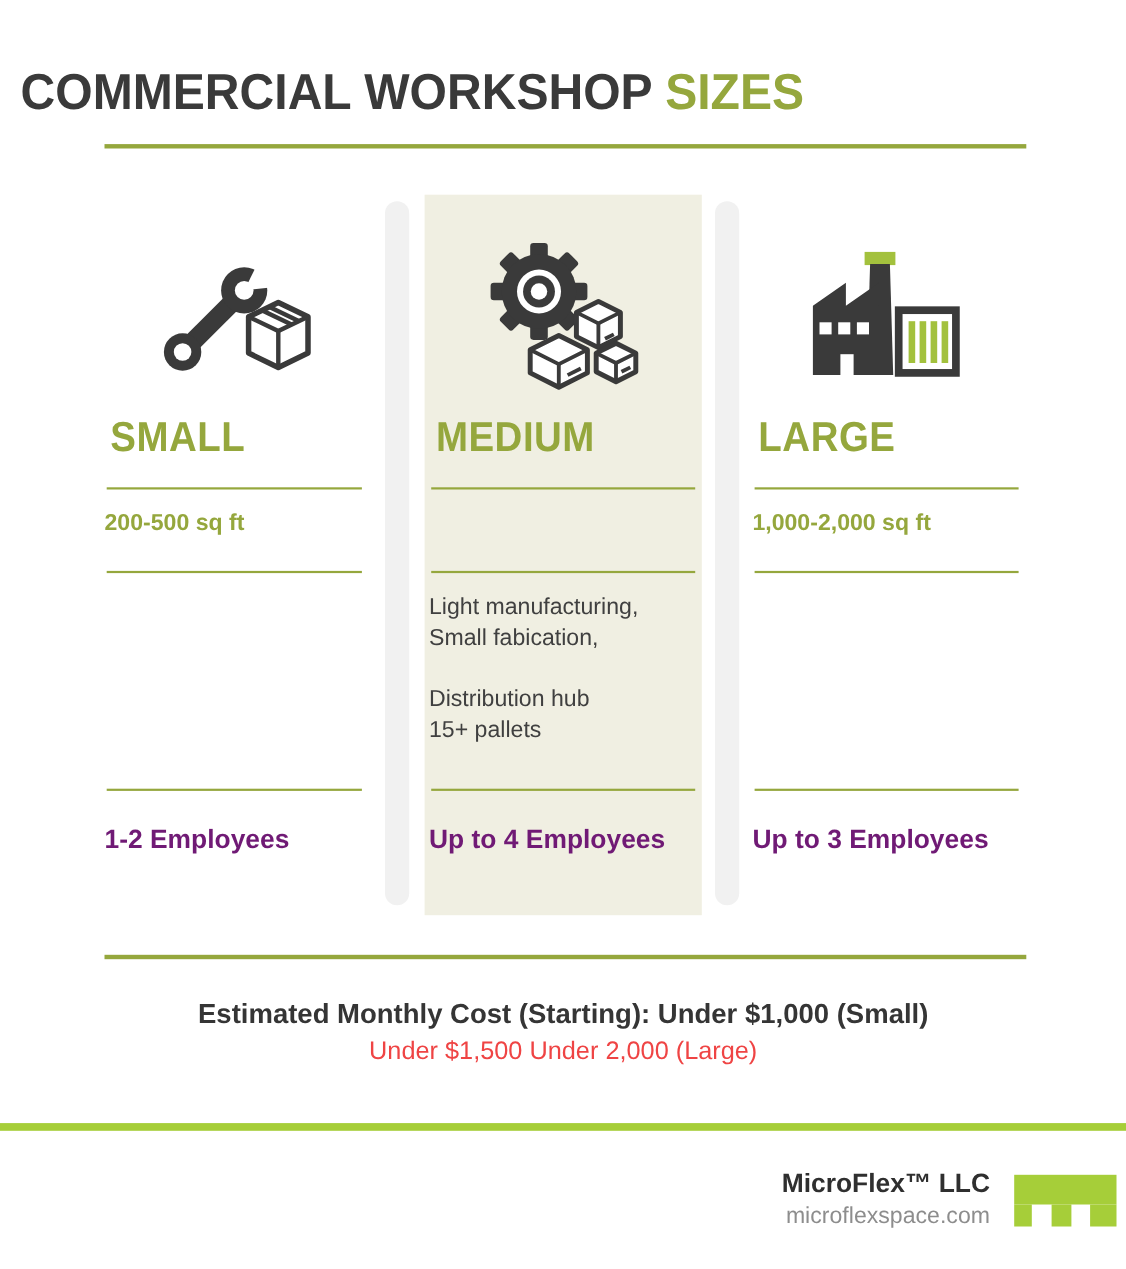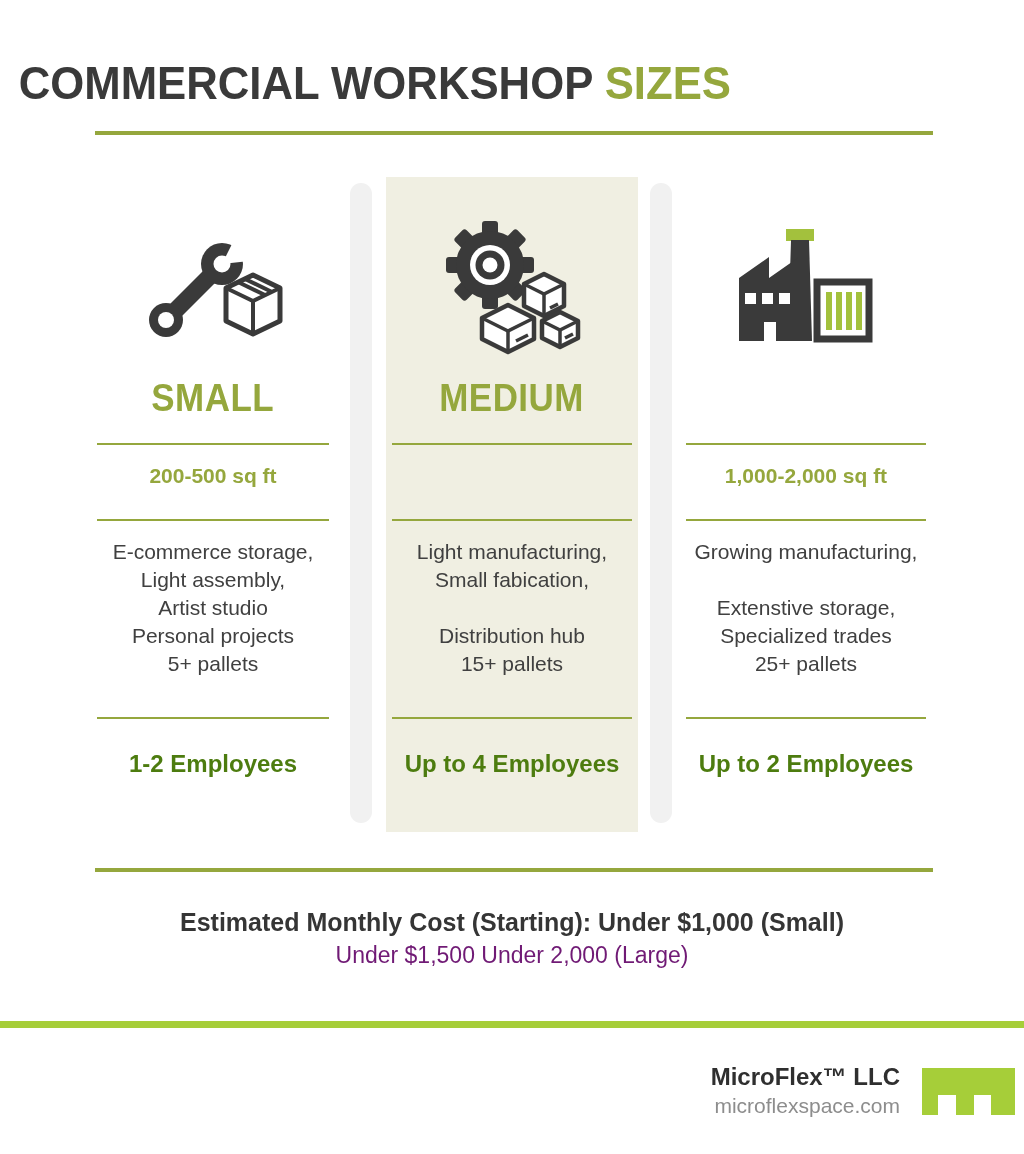--- a/index.html
+++ b/index.html
@@ -22,48 +22,48 @@
   .title-inner{display:inline-block;transform:scaleX(0.95);transform-origin:center;}
   .title .accent{color:var(--olive);}
   .title-rule{position:absolute;top:131px;left:95px;width:838px;height:4px;background:var(--olive);}
 
   
   .mid-panel{position:absolute;left:386px;top:177px;width:252px;height:655px;background:var(--beige);}
   .pill{position:absolute;top:183px;width:22px;height:640px;border-radius:11px;background:var(--pill);}
   .pill-left{left:350px;}
   .pill-right{left:650px;}
 
-  .col{position:absolute;top:177px;height:655px;text-align:center;}
+  .col{position:absolute;top:177px;height:655px;text-align:left;}
   .col-small{left:95px;width:236px;}
   .col-medium{left:390px;width:244px;}
   .col-large{left:684px;width:244px;}
 
   .icon-slot{position:absolute;top:36px;left:0;right:0;height:145px;
     display:flex;align-items:center;justify-content:center;}
   .col-heading{position:absolute;top:200px;left:0;right:0;color:var(--olive);
     font-size:38px;font-weight:bold;letter-spacing:0.5px;}
   .col-heading span{display:inline-block;transform:scaleX(0.92);transform-origin:center;}
   .rule{position:absolute;left:2px;right:2px;height:2px;background:var(--olive);}
   .rule-1{top:266px;}
   .rule-2{top:342px;}
   .rule-3{top:540px;}
   .size-range{position:absolute;top:287px;left:0;right:0;color:var(--olive);
     font-size:21px;font-weight:bold;}
   .uses{position:absolute;top:361px;left:0;right:0;color:var(--text);
     font-size:21px;line-height:28px;}
   .use-line{min-height:28px;}
-  .employees{position:absolute;top:566px;left:0;right:0;color:#4d7c0f;
+  .employees{position:absolute;top:566px;left:0;right:0;color:#701a75;
     font-size:24px;font-weight:bold;line-height:42px;}
 
   
   .cost-rule{position:absolute;top:868px;left:95px;width:838px;height:4px;background:var(--olive);}
   .cost-line1{position:absolute;top:908px;left:0;width:100%;text-align:center;
     color:#353535;font-size:25px;font-weight:bold;}
   .cost-line2{position:absolute;top:942px;left:0;width:100%;text-align:center;
-    color:#701a75;font-size:23px;font-weight:normal;}
+    color:#ef4444;font-size:23px;font-weight:normal;}
 
   
   .footer-bar{position:absolute;top:1021px;left:0;width:1024px;height:7px;background:var(--bright);}
   .footer-text{position:absolute;top:1062px;right:124px;text-align:right;}
   .company{font-size:24px;font-weight:bold;color:#2f2f2f;line-height:30px;}
   .website{font-size:21px;color:var(--graytext);line-height:27px;}
   .logo{position:absolute;top:1068px;left:922px;width:93px;height:47px;}
   .logo-top{width:100%;height:27px;background:var(--bright);}
   .logo-legs{display:flex;justify-content:space-between;height:20px;}
   .logo-legs div{background:var(--bright);height:100%;}
@@ -109,27 +109,20 @@
           <path d="M115 78 L115 111"></path>
           <path d="M100 59 L127 72"></path>
           <path d="M107 56 L134 69"></path>
         </g>
       </svg>
     </div>
     <div class="col-heading"><span>SMALL</span></div>
     <div class="rule rule-1"></div>
     <div class="size-range">200-500 sq ft</div>
     <div class="rule rule-2"></div>
-    <div class="uses">
-      <div class="use-line">E-commerce storage,</div>
-      <div class="use-line">Light assembly,</div>
-      <div class="use-line">Artist studio</div>
-      <div class="use-line">Personal projects</div>
-      <div class="use-line">5+ pallets</div>
-    </div>
     <div class="rule rule-3"></div>
     <div class="employees">1-2 Employees</div>
   </div>
 
   <div class="col col-medium">
     <div class="icon-slot">
       <svg width="160" height="138" viewBox="0 0 160 138" aria-hidden="true">
         <g fill="#3a3a3a">
           <g transform="rotate(0 58 48)">
               <rect x="50" y="4" width="16" height="18" rx="3"></rect>
@@ -210,32 +203,26 @@
         <rect x="31" y="70" width="11" height="11" fill="#ffffff"></rect>
         <rect x="48" y="70" width="11" height="11" fill="#ffffff"></rect>
         <rect x="33" y="99" width="12" height="19" fill="#ffffff"></rect>
         <rect x="86" y="59" width="52" height="57" fill="#ffffff" stroke="#3a3a3a" stroke-width="7"></rect>
         <rect x="95" y="69" width="6" height="38" fill="#a3c13d"></rect>
         <rect x="105" y="69" width="6" height="38" fill="#a3c13d"></rect>
         <rect x="115" y="69" width="6" height="38" fill="#a3c13d"></rect>
         <rect x="125" y="69" width="6" height="38" fill="#a3c13d"></rect>
       </svg>
     </div>
+    <div class="col-heading"><span>LARGE</span></div>
     <div class="rule rule-1"></div>
     <div class="size-range">1,000-2,000 sq ft</div>
     <div class="rule rule-2"></div>
-    <div class="uses">
-      <div class="use-line">Growing manufacturing,</div>
-      <div class="use-line"></div>
-      <div class="use-line">Extenstive storage,</div>
-      <div class="use-line">Specialized trades</div>
-      <div class="use-line">25+ pallets</div>
-    </div>
     <div class="rule rule-3"></div>
-    <div class="employees">Up to 2 Employees</div>
+    <div class="employees">Up to 3 Employees</div>
   </div>
 
   <div class="cost-rule"></div>
   <div class="cost-line1">Estimated Monthly Cost (Starting): Under $1,000 (Small)</div>
   <div class="cost-line2">Under $1,500 Under 2,000 (Large)</div>
 
   <div class="footer-bar"></div>
   <div class="footer-text">
     <div class="company">MicroFlex™ LLC</div>
     <div class="website">microflexspace.com</div>

